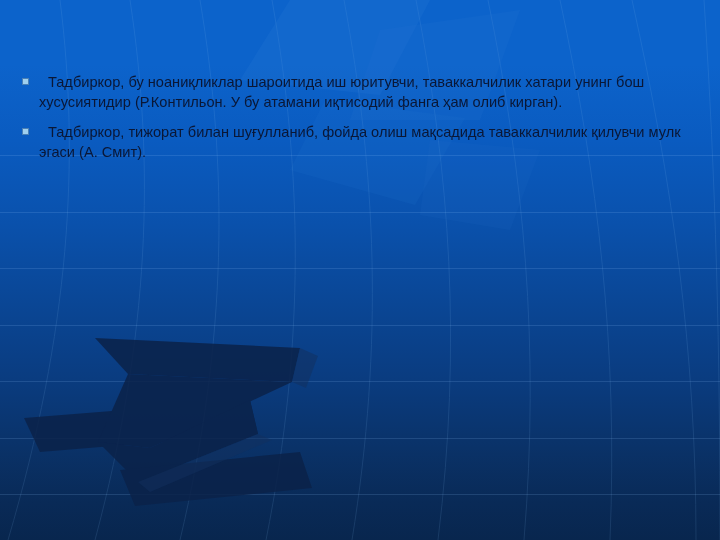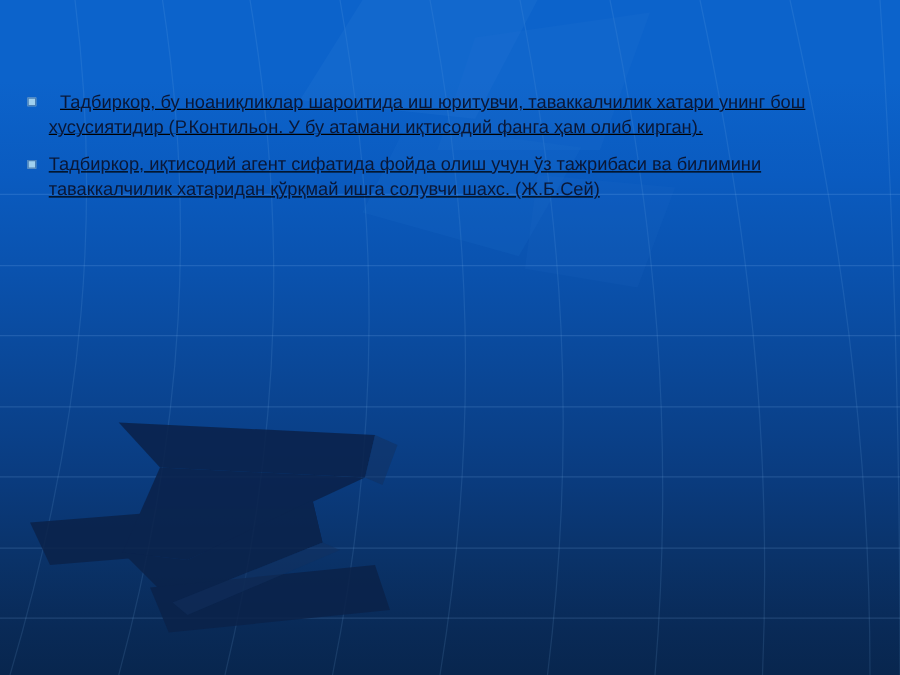--- a/index.html
+++ b/index.html
@@ -94,21 +94,20 @@
     position: absolute;
     left: 22px;
     top: 72px;
     width: 680px;
     z-index: 3;
   }
   .bullet-row {
     display: flex;
     align-items: flex-start;
     margin-bottom: 9px;
-    text-decoration: underline;
   }
   .bullet-marker {
     flex: 0 0 auto;
     width: 7px;
     height: 7px;
     margin-top: 6px;
     margin-right: 10px;
     background: #9fd0ef;
     border: 1px solid #4a7fb5;
     box-sizing: border-box;
@@ -173,24 +172,24 @@
     </g>
   </svg>
 
   <div id="body-block">
 
     <div class="bullet-row">
       <span class="bullet-marker"></span>
       <span class="bullet-text indented">Тадбиркор, бу ноаниқликлар шароитида иш юритувчи, таваккалчилик хатари унинг бош хусусиятидир (Р.Контильон. У бу атамани иқтисодий фанга ҳам олиб кирган).</span>
     </div>
 
-
     <div class="bullet-row">
       <span class="bullet-marker"></span>
-      <span class="bullet-text">Тадбиркор, иқтисодий агент сифатида фойда олиш учун ўз тажрибаси ва билимини таваккалчилик хатаридан қўрқмай ишга солувчи шахс. (Ж.Б.Сей)</span>
+      <span class="bullet-text indented">Тадбиркор, тижорат билан шуғулланиб, фойда олиш мақсадида таваккалчилик қилувчи мулк эгаси (А. Смит).</span>
     </div>
+
 
 
 
   </div>
 
 
 </div>
 
 </body></html>

